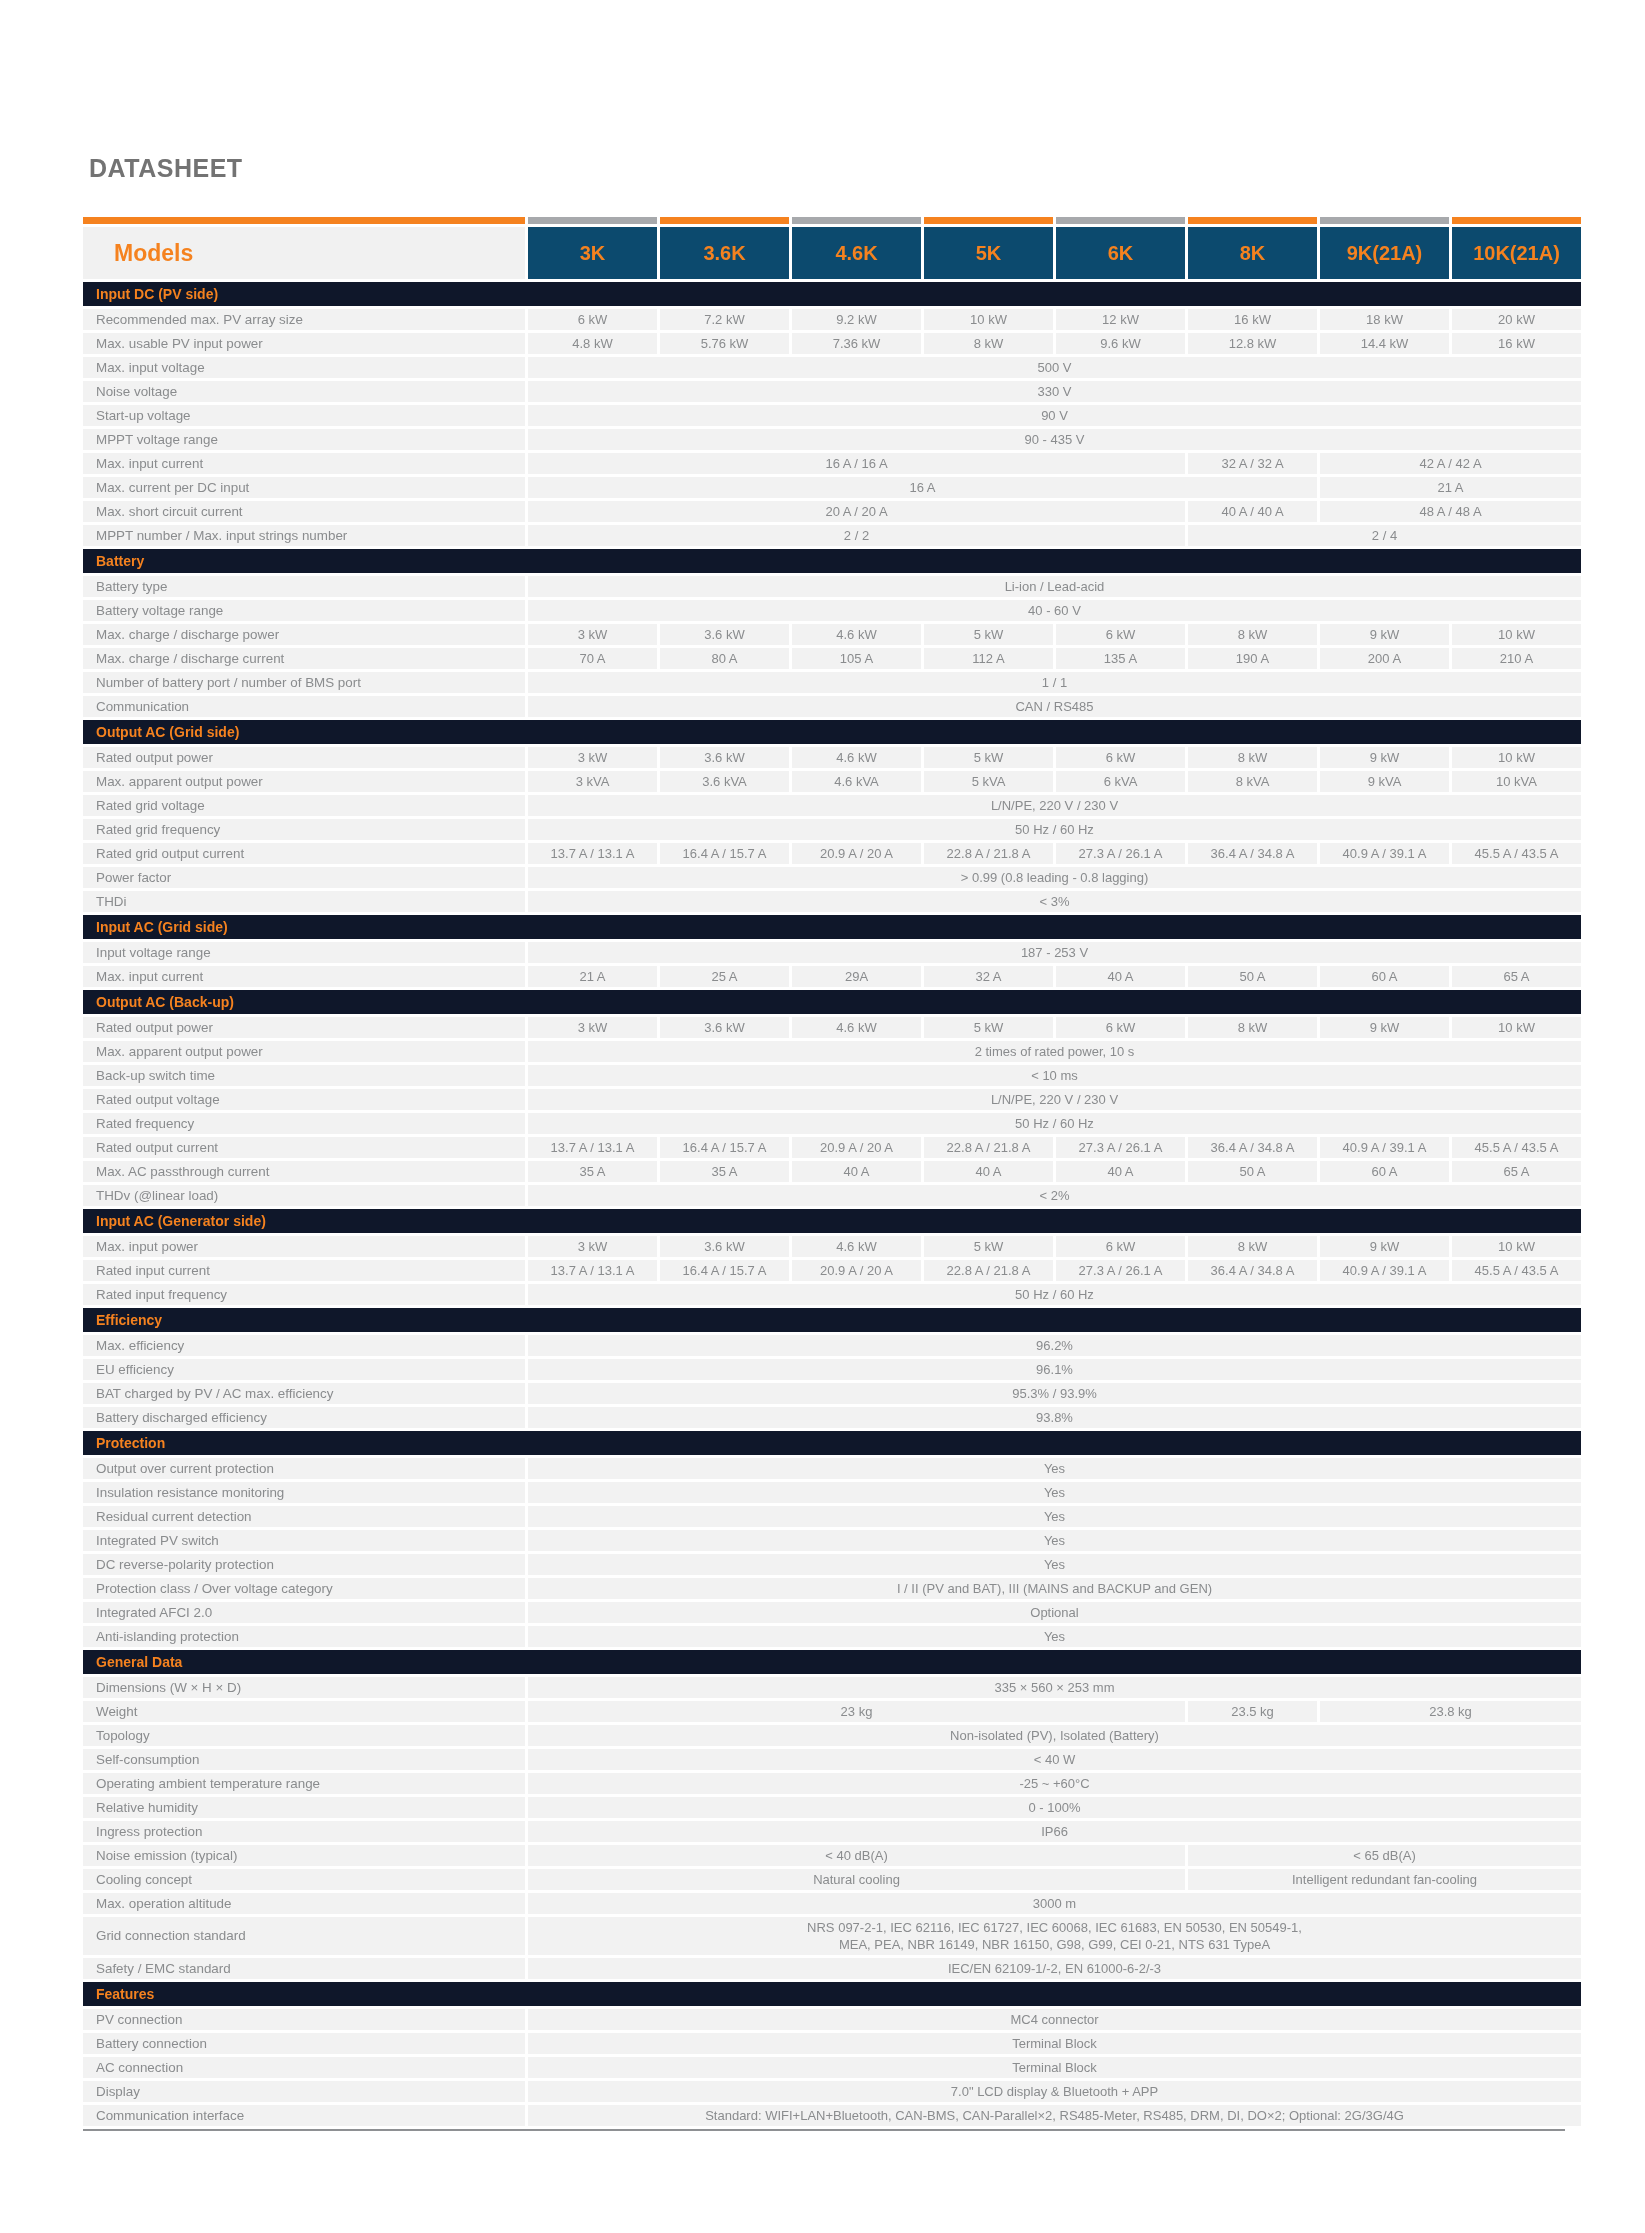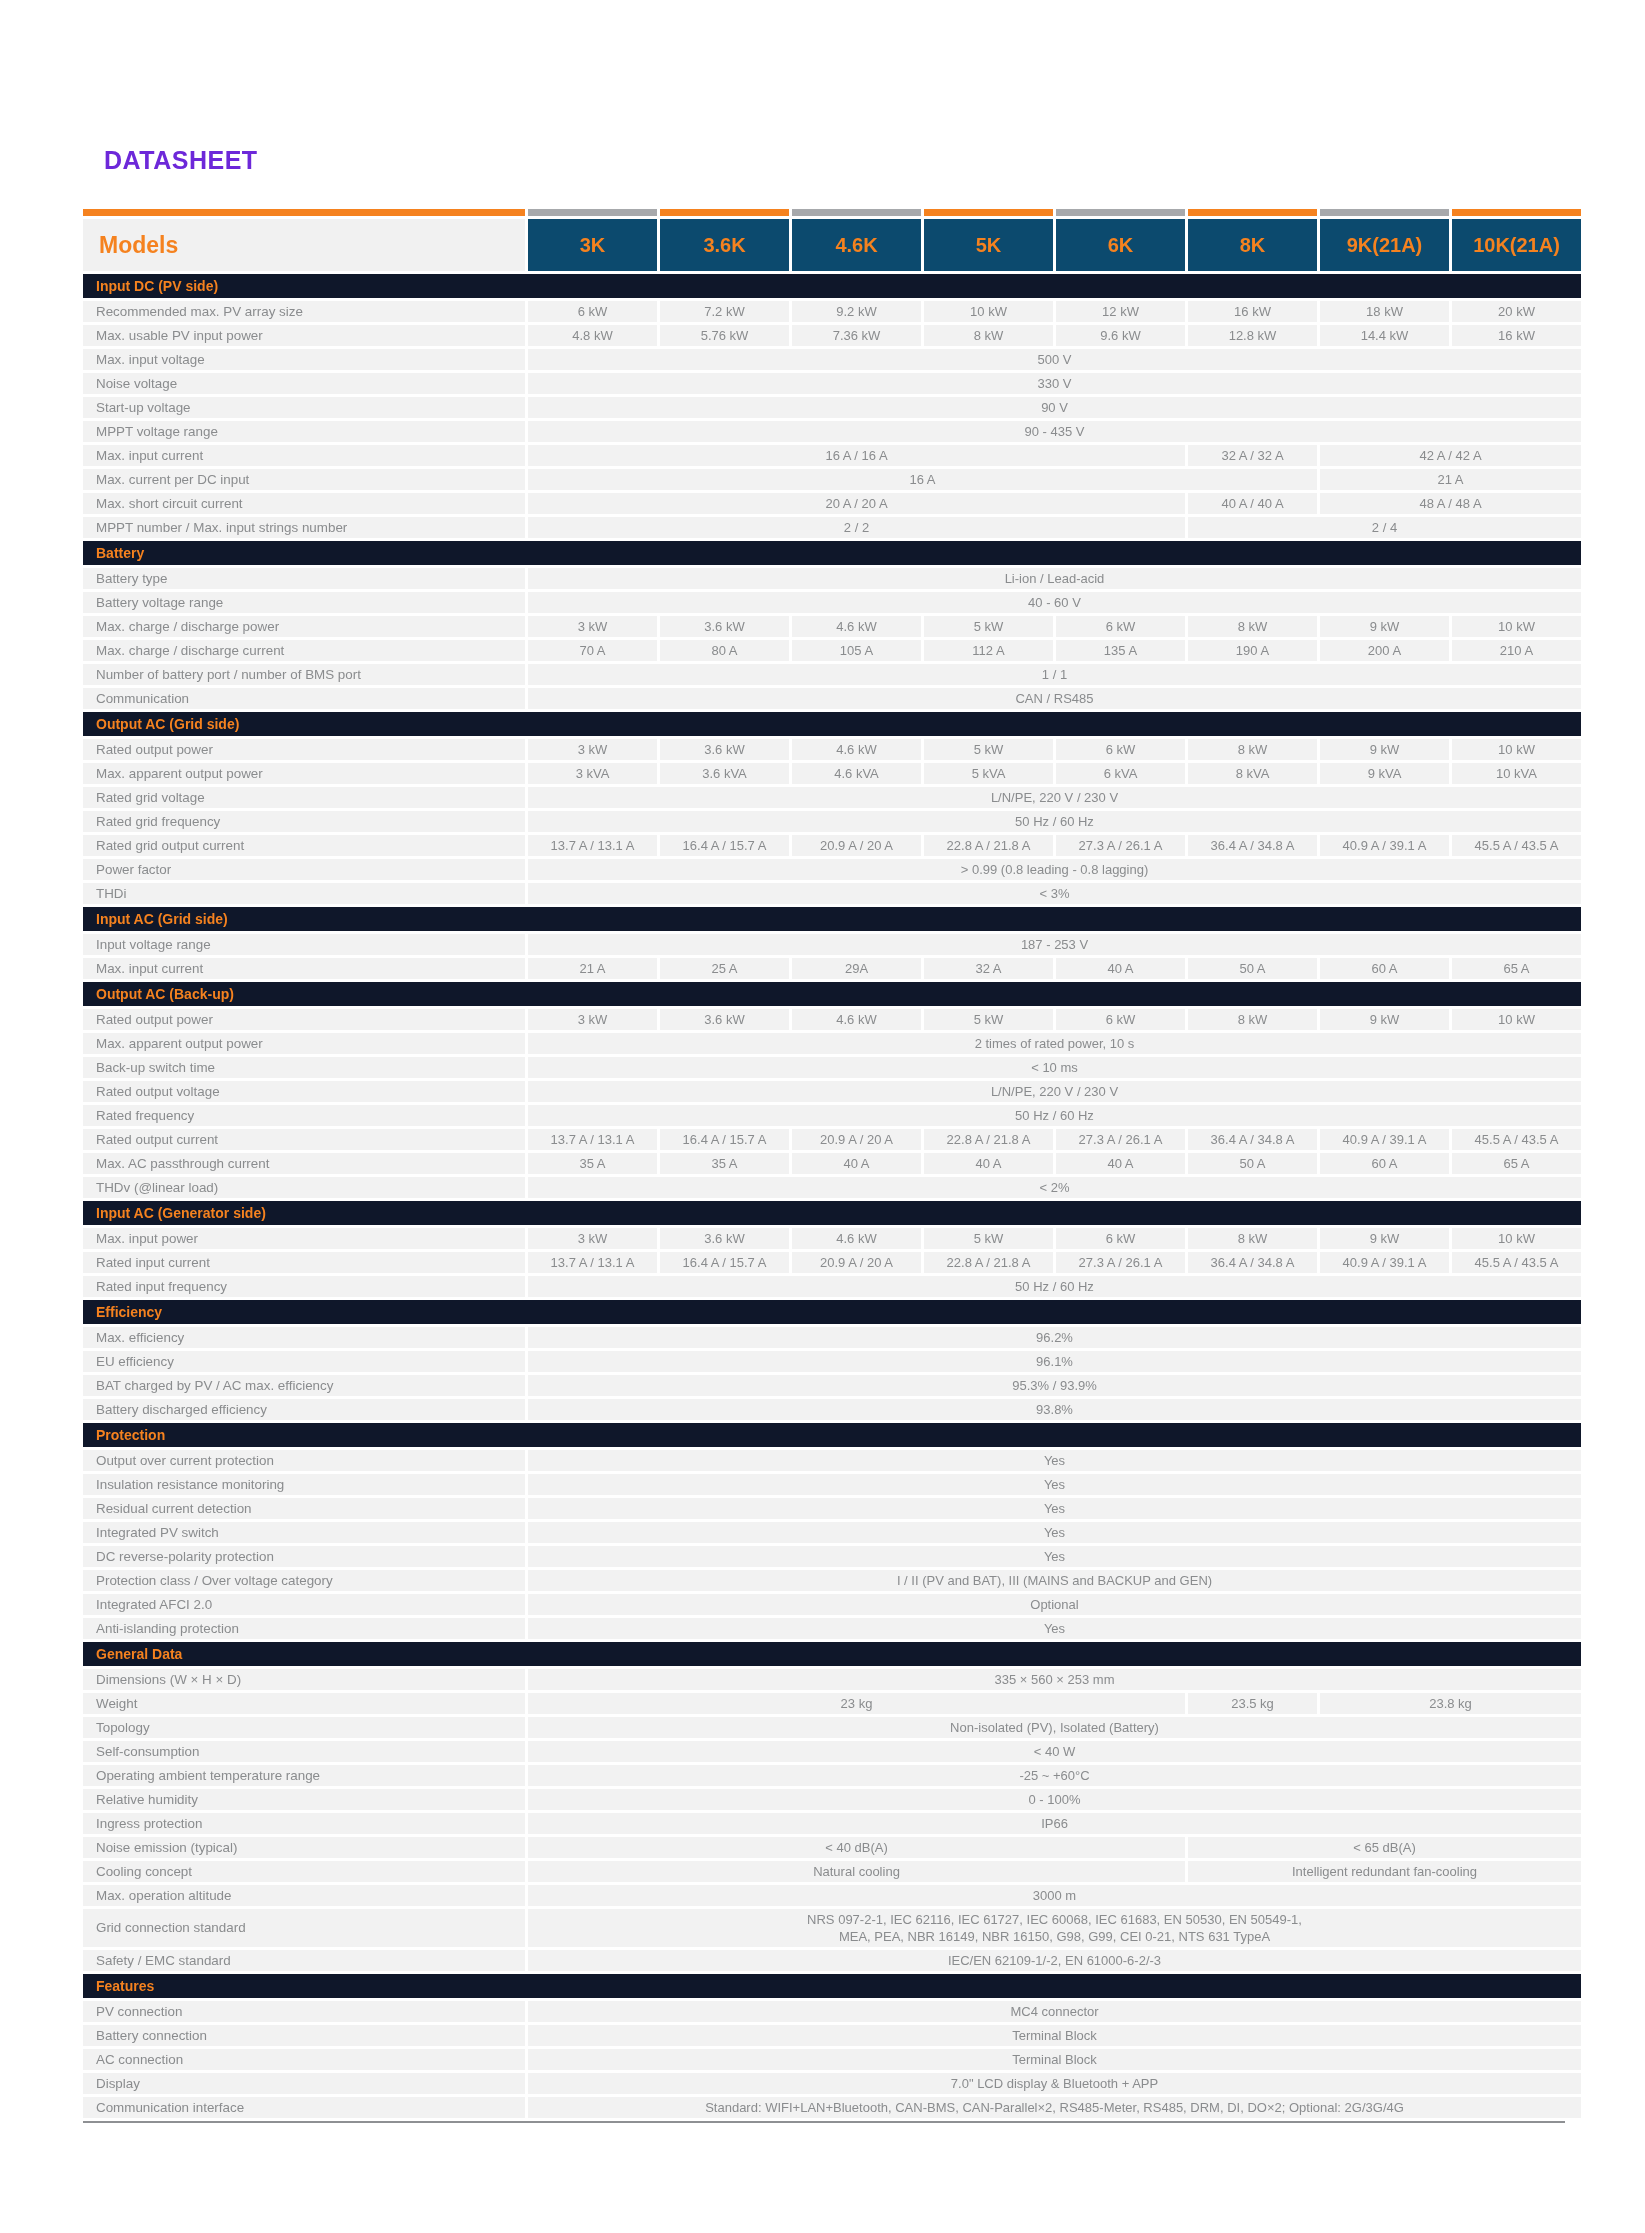--- a/index.html
+++ b/index.html
@@ -7,25 +7,25 @@
     padding: 0;
     background: #ffffff;
     font-family: "Liberation Sans", sans-serif;
   }
   body {
     width: 1646px;
     height: 2234px;
     position: relative;
   }
   .page-title {
-    margin: 1px;
-    padding: 145px 0 0 103px;
+    margin: 9px;
+    padding: 145px 0 0 80px;
     font-size: 25px;
     font-weight: bold;
-    color: #6d28d9;
+    color: #737373;
     letter-spacing: 0.5px;
   }
   table.spec-table {
     border-collapse: separate;
     border-spacing: 3px;
     margin: 31px 0 0 80px;
     width: 1488px;
     table-layout: fixed;
   }
   col.c-label { width: 442px; }
@@ -33,21 +33,21 @@
   td, th { box-sizing: border-box; }
   .bar-cell { height: 7px; padding: 0; }
   .bar-orange { background: #F5821F; }
   .bar-gray   { background: #A7A9AC; }
   th.models-head {
     background: #F1F1F1;
     color: #F5821F;
     font-size: 23px;
     font-weight: bold;
     text-align: left;
-    padding: 10px 0 10px 16px;
+    padding: 10px 0 10px 31px;
     height: 52px;
   }
   th.model-head {
     background: #0c4a6e;
     color: #F5821F;
     font-size: 20px;
     font-weight: bold;
     text-align: center;
     padding: 10px 0;
     height: 52px;

